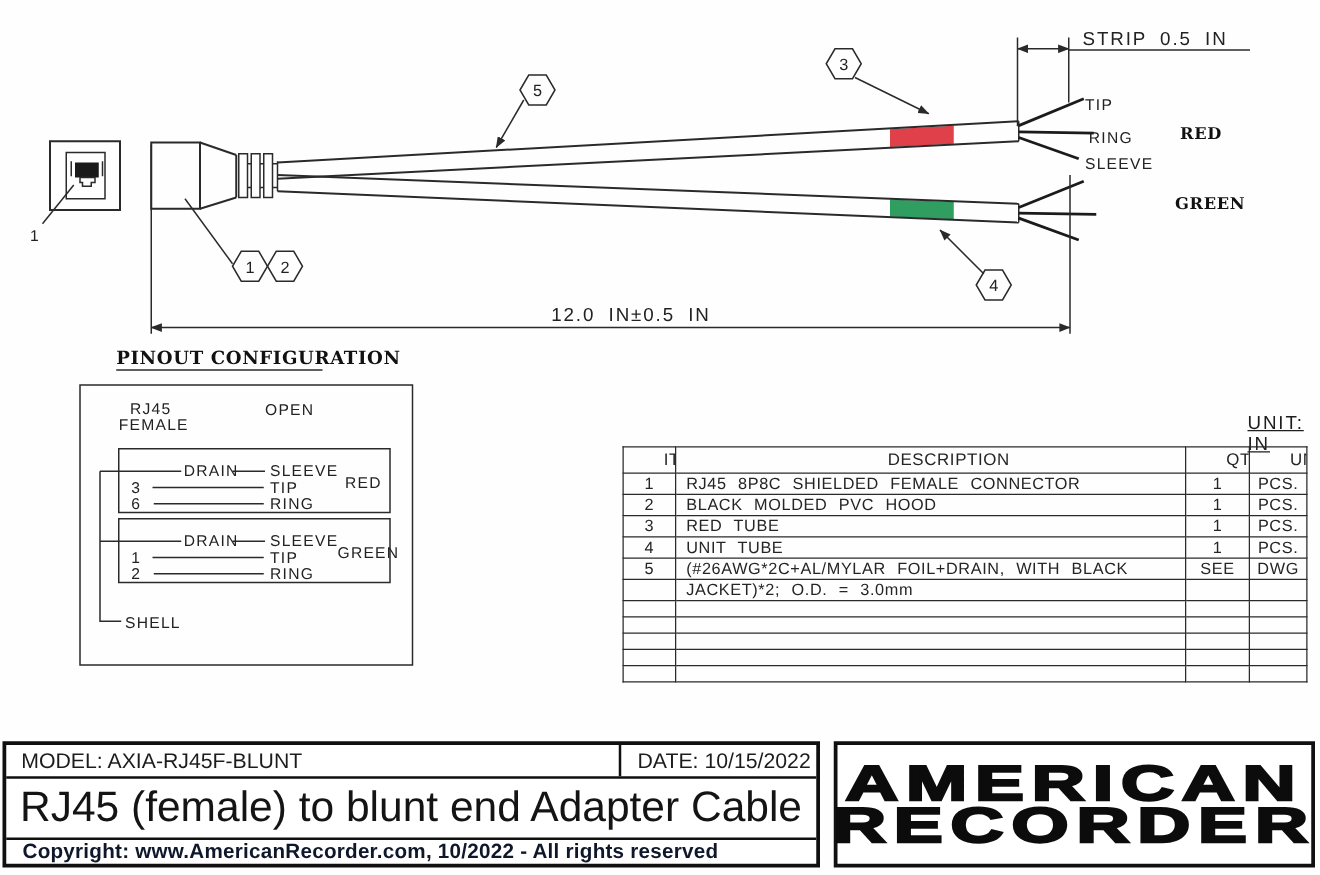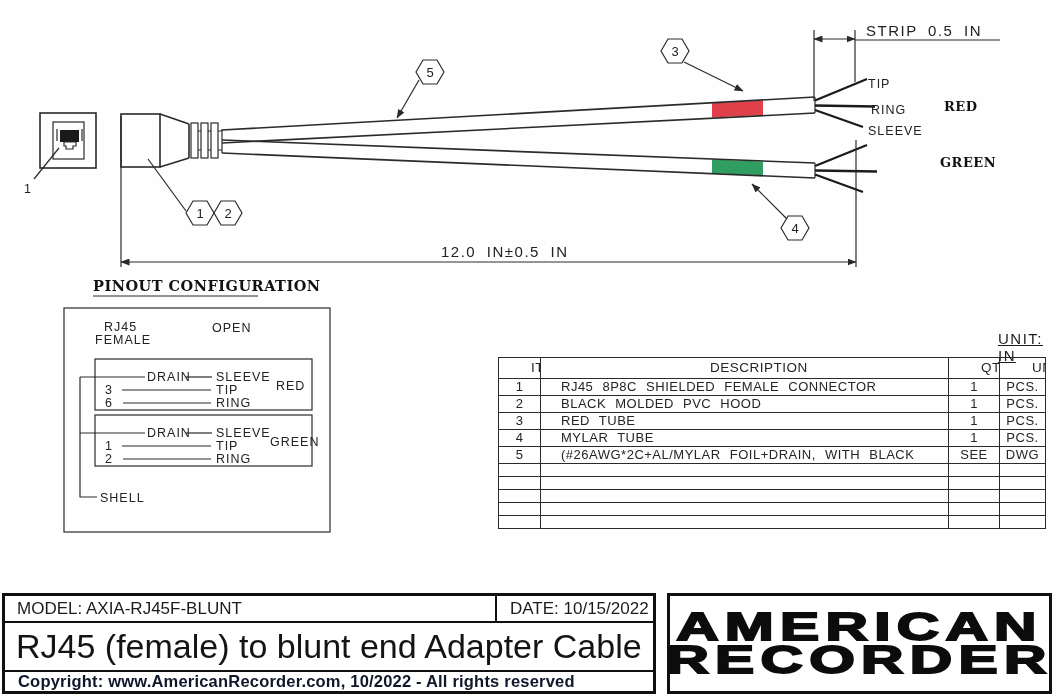--- a/index.html
+++ b/index.html
@@ -18,21 +18,21 @@
 
   
   .unit-note{position:absolute;left:950px;top:330px;font-size:15px;letter-spacing:1.5px;
              text-decoration:underline;color:#1d1d1d;margin-left:48px;}
   table.bom{position:absolute;left:498px;top:357px;width:547px;border-collapse:collapse;
             table-layout:fixed;font-size:13px;color:#252525;}
   .bom th,.bom td{border:1.5px solid #2a2a2a;padding:0 3px;height:16px;line-height:14px;
             white-space:nowrap;overflow:hidden;font-weight:normal;letter-spacing:0.5px;}
   .bom thead th{height:20px;text-align:center;font-size:13.5px;padding-left:32px;}
   .bom td.c{text-align:center;}
-  .bom td.desc{text-align:left;word-spacing:5px;padding-left:20px;}
+  .bom td.desc{text-align:left;word-spacing:5px;padding-left:8px;}
   .bom tr.empty td{height:12px;line-height:11px;}
   .col-item{width:42px;}.col-desc{width:408px;}.col-qty{width:51px;}.col-unit{width:46px;}
 
   
   .tb-left{position:absolute;left:2px;top:593px;width:654px;height:101px;border:3px solid #101010;
            box-sizing:border-box;background:#fff;}
   .tb-row1{height:27px;border-bottom:2px solid #101010;box-sizing:border-box;display:flex;}
   .tb-model{flex:1;display:flex;align-items:center;padding-left:12px;font-size:17px;color:#1c1c1c;}
   .tb-date{width:158px;border-left:2px solid #101010;box-sizing:border-box;display:flex;
            align-items:center;padding-left:13px;font-size:17px;color:#1c1c1c;}
@@ -218,29 +218,35 @@
         <td class="c">PCS.</td>
       </tr>
       <tr>
         <td class="c">3</td>
         <td class="desc">RED TUBE</td>
         <td class="c">1</td>
         <td class="c">PCS.</td>
       </tr>
       <tr>
         <td class="c">4</td>
-        <td class="desc">MYLAR TUBE</td>
+        <td class="desc">UNIT TUBE</td>
         <td class="c">1</td>
         <td class="c">PCS.</td>
       </tr>
       <tr>
         <td class="c">5</td>
         <td class="desc">(#26AWG*2C+AL/MYLAR FOIL+DRAIN, WITH BLACK</td>
         <td class="c">SEE</td>
         <td class="c">DWG</td>
+      </tr>
+      <tr>
+        <td class="c"></td>
+        <td class="desc">JACKET)*2; O.D. = 3.0mm</td>
+        <td class="c"></td>
+        <td class="c"></td>
       </tr>
       <tr class="empty">
           <td></td>
           <td></td>
           <td></td>
           <td></td>
         </tr>
       <tr class="empty">
           <td></td>
           <td></td>

